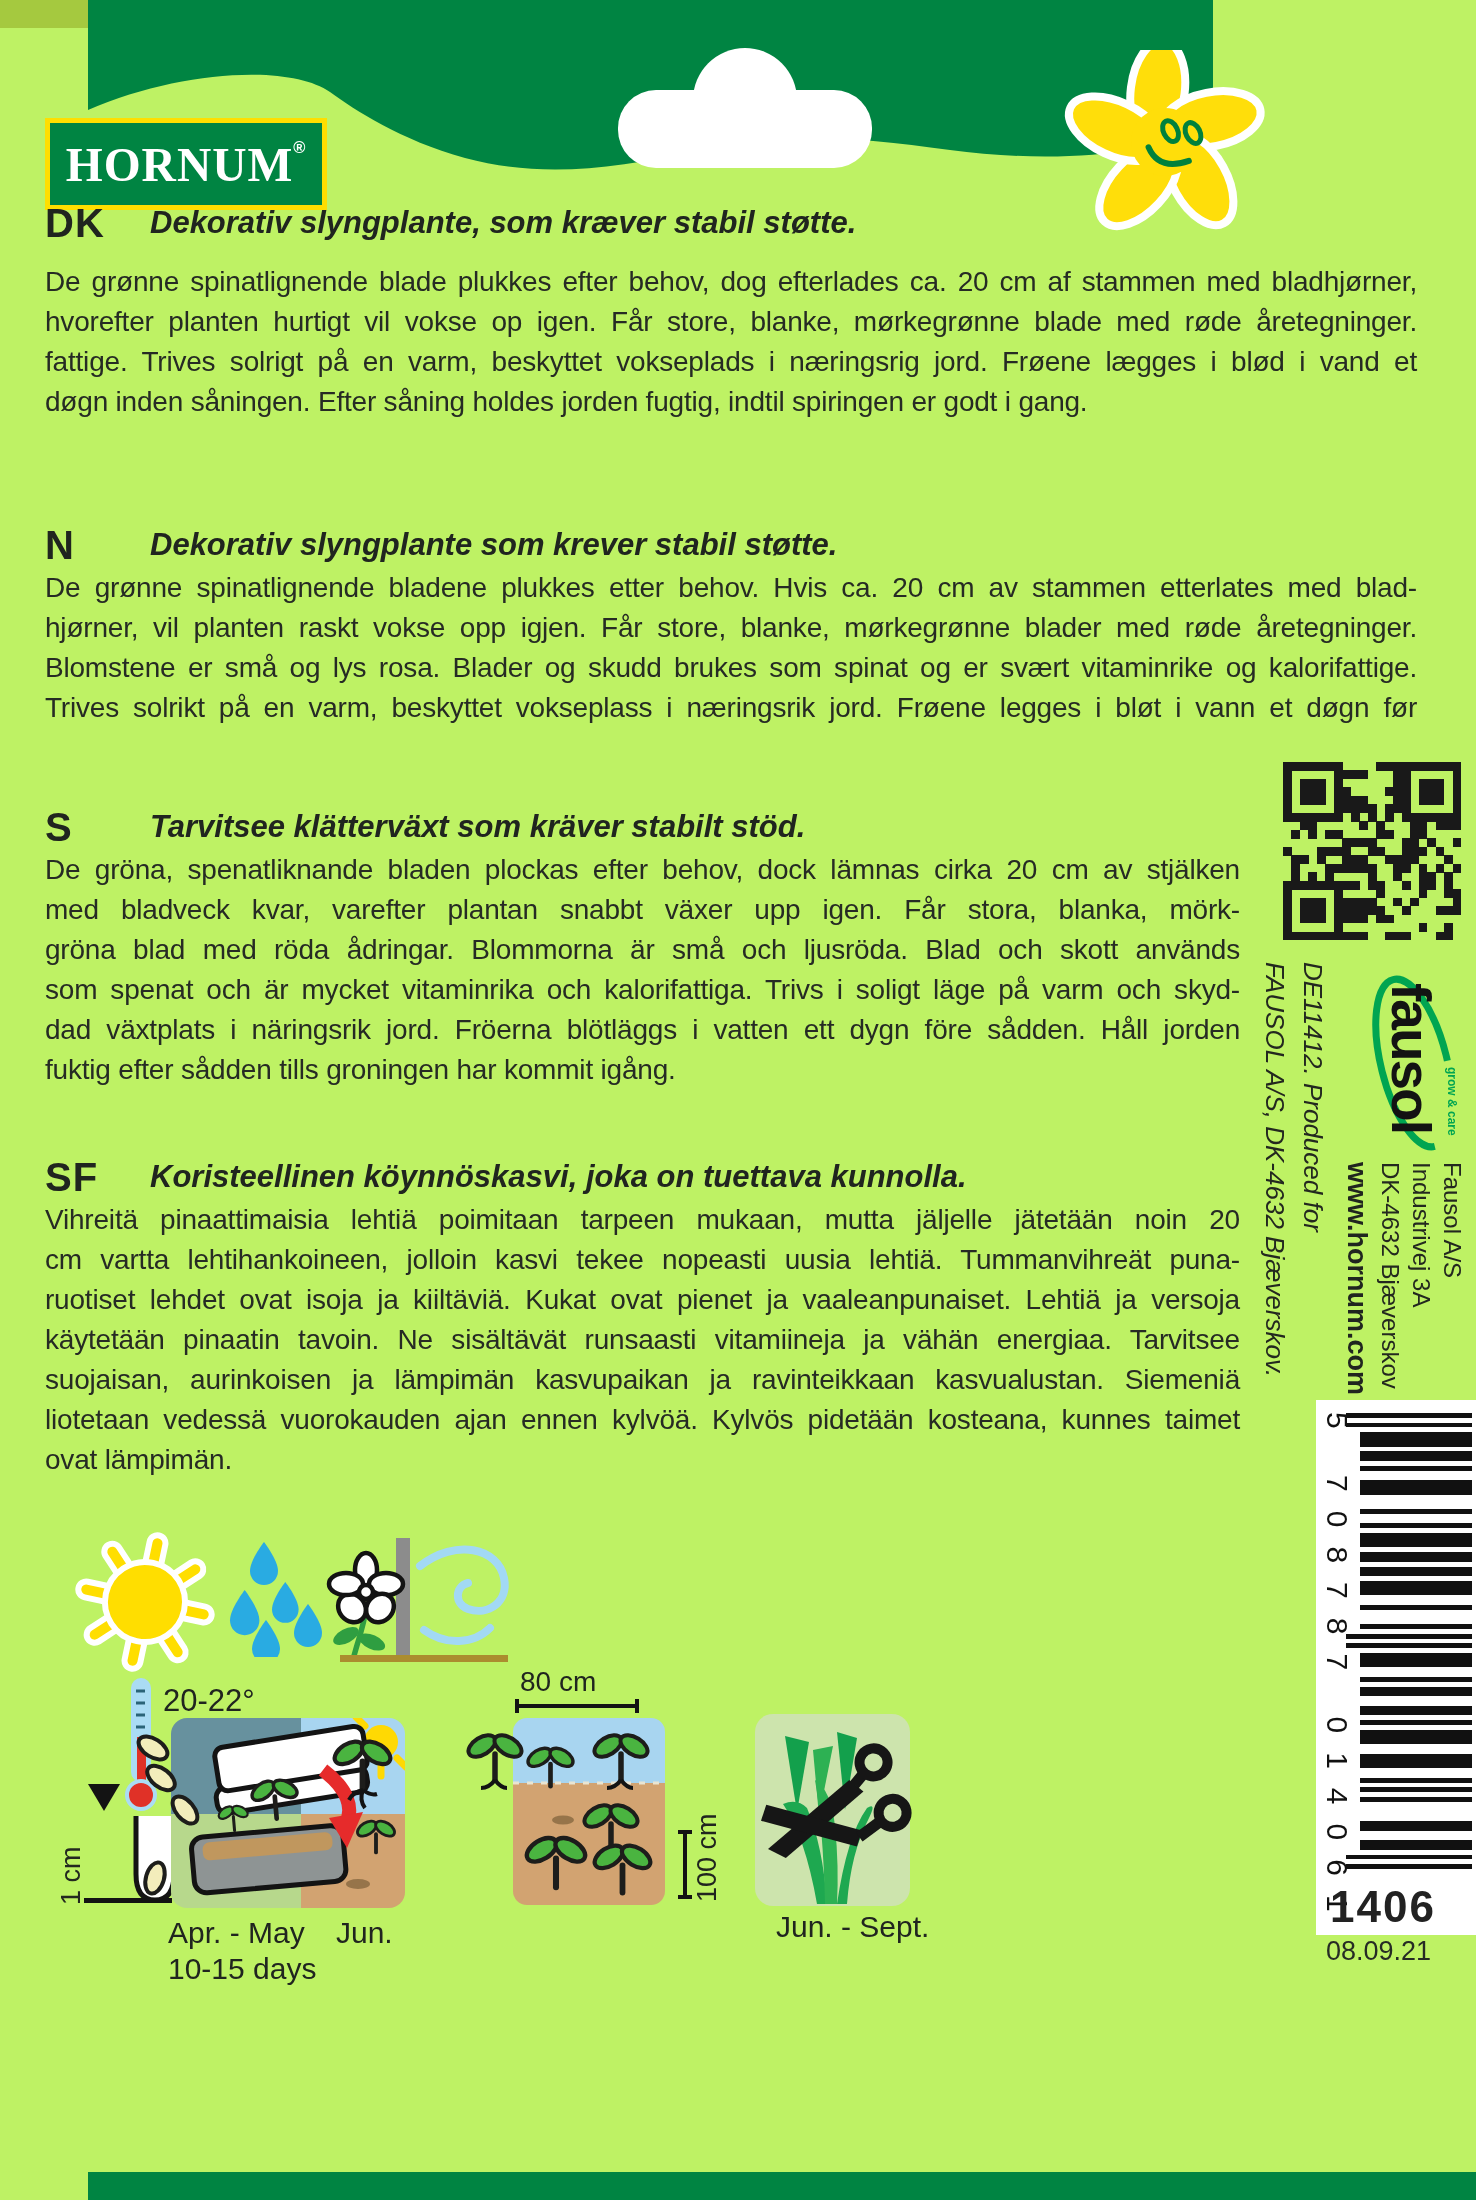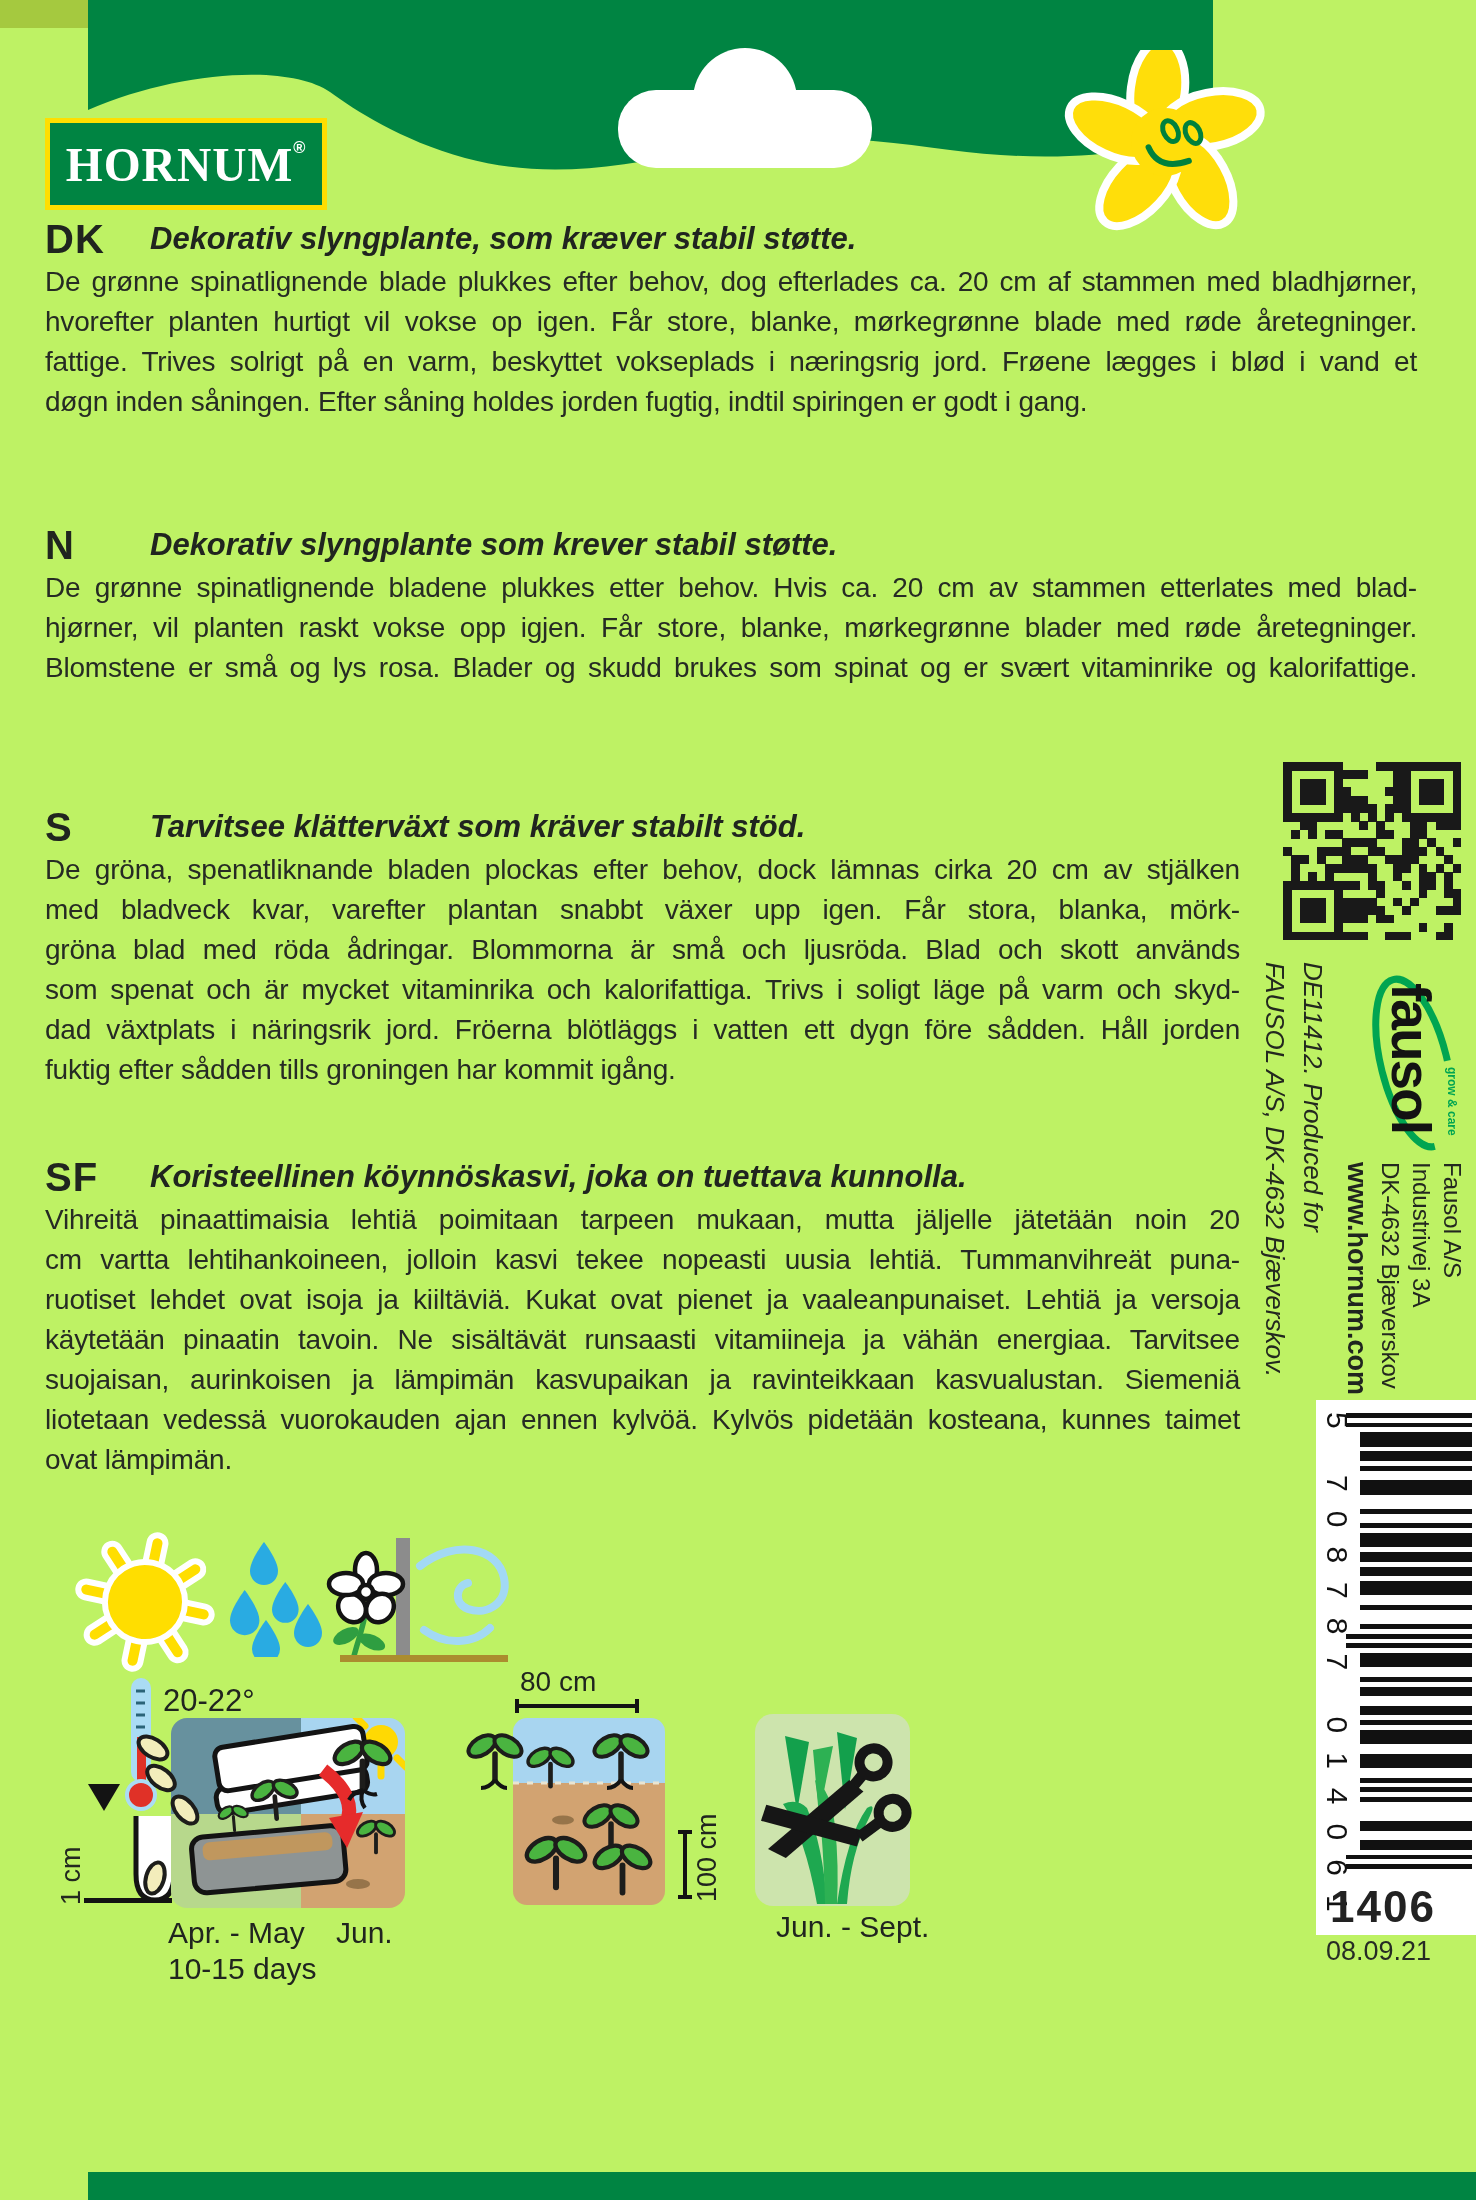--- a/index.html
+++ b/index.html
@@ -95,39 +95,40 @@
       </g>
       <circle cx="110" cy="92" r="34" fill="#ffde0a"></circle>
       <g stroke="#00813c" fill="none" stroke-linecap="round">
         <ellipse cx="117" cy="82" rx="7" ry="11" stroke-width="5" transform="rotate(-18 117 82)"></ellipse>
         <ellipse cx="139" cy="87" rx="7" ry="11" stroke-width="5" transform="rotate(-18 139 87)"></ellipse>
         <path d="M93,95 Q100,120 131,114" stroke-width="6"></path>
       </g>
     </g>
   </svg>
 
-  <div class="sec-head" style="top:218px">
+  <div class="sec-head" style="top:202px">
     <span class="sec-code">DK</span>
     <span class="sec-title">Dekorativ slyngplante, som kræver stabil støtte.</span>
   </div>
   <div class="para" style="top:262px;width:1372px">
       <div class="pline j">De grønne spinatlignende blade plukkes efter behov, dog efterlades ca. 20 cm af stammen med bladhjørner,</div>
       <div class="pline j">hvorefter planten hurtigt vil vokse op igen. Får store, blanke, mørkegrønne blade med røde åretegninger.</div>
       <div class="pline j">fattige. Trives solrigt på en varm, beskyttet vokseplads i næringsrig jord. Frøene lægges i blød i vand et</div>
       <div class="pline">døgn inden såningen. Efter såning holdes jorden fugtig, indtil spiringen er godt i gang.</div>
     </div>
 
   <div class="sec-head" style="top:524px">
     <span class="sec-code">N</span>
     <span class="sec-title">Dekorativ slyngplante som krever stabil støtte.</span>
   </div>
   <div class="para" style="top:568px;width:1372px">
       <div class="pline j">De grønne spinatlignende bladene plukkes etter behov. Hvis ca. 20 cm av stammen etterlates med blad-</div>
       <div class="pline j">hjørner, vil planten raskt vokse opp igjen. Får store, blanke, mørkegrønne blader med røde åretegninger.</div>
       <div class="pline j">Blomstene er små og lys rosa. Blader og skudd brukes som spinat og er svært vitaminrike og kalorifattige.</div>
+      <div class="pline j">Trives solrikt på en varm, beskyttet vokseplass i næringsrik jord. Frøene legges i bløt i vann et døgn før</div>
     </div>
 
   <div class="sec-head" style="top:806px">
     <span class="sec-code">S</span>
     <span class="sec-title">Tarvitsee klätterväxt som kräver stabilt stöd.</span>
   </div>
   <div class="para" style="top:850px;width:1195px">
       <div class="pline j">De gröna, spenatliknande bladen plockas efter behov, dock lämnas cirka 20 cm av stjälken</div>
       <div class="pline j">med bladveck kvar, varefter plantan snabbt växer upp igen. Får stora, blanka, mörk-</div>
       <div class="pline j">gröna blad med röda ådringar. Blommorna är små och ljusröda. Blad och skott används</div>

